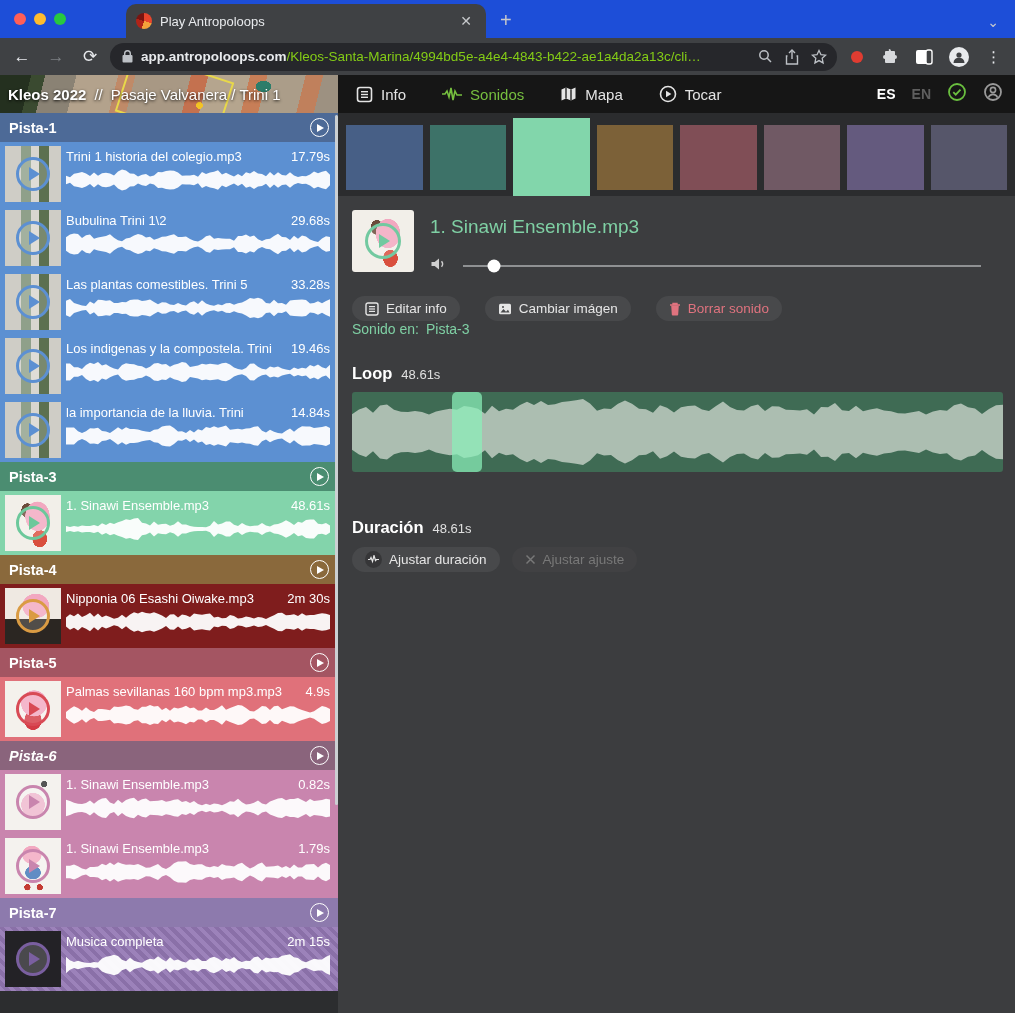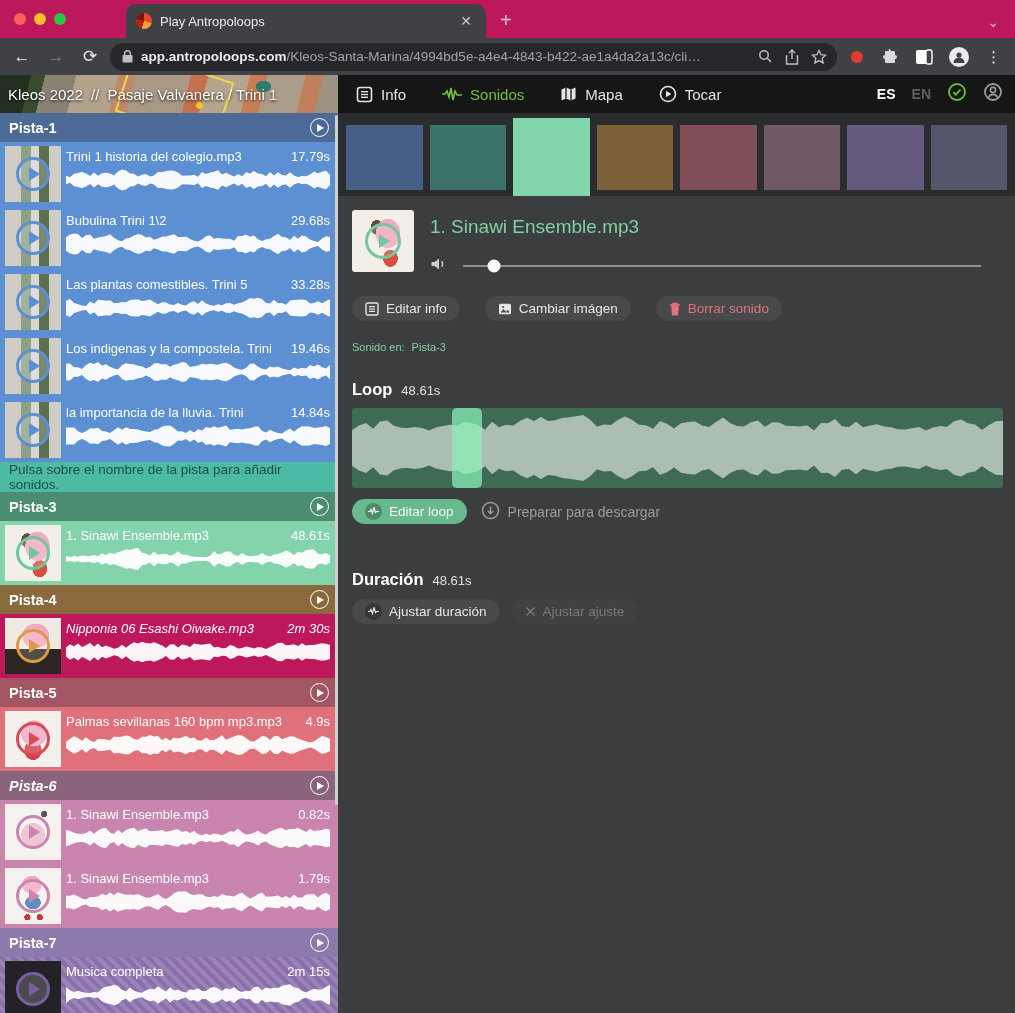--- a/index.html
+++ b/index.html
@@ -1,61 +1,61 @@
 <!DOCTYPE html>
 <html><head>
 <meta charset="utf-8">
 <style>
   * { margin:0; padding:0; box-sizing:border-box; }
   html,body { width:1015px; height:1013px; overflow:hidden; background:#3c3d3f;
     font-family:"Liberation Sans", sans-serif; }
   .stage { position:relative; width:1015px; height:1013px; }
 
   
-  .tabstrip { height:38px; background:#be185d; display:flex; align-items:flex-end; }
+  .tabstrip { height:38px; background:#1d4ed8; display:flex; align-items:flex-end; }
   .lights { display:flex; gap:8px; align-items:center; padding:0 14px 0 14px; height:38px; }
   .light { width:12px; height:12px; border-radius:50%; }
   .light.red{background:#ff5f57}.light.yellow{background:#febc2e}.light.green{background:#28c840}
   .tab { width:360px; height:34px; background:#3f4144; border-radius:10px 10px 0 0;
     display:flex; align-items:center; padding:0 10px; margin-left:46px; color:#e8eaed; font-size:13px; }
   .favicon { width:16px; height:16px; border-radius:50%; margin-right:8px; flex:none;
     background:conic-gradient(#e8452c 0 30%, #f4a13a 30% 55%, #b02318 55% 80%, #7a1410 80%); }
   .tab-title { flex:1; white-space:nowrap; overflow:hidden; }
   .tab-close { color:#c7c9cc; font-size:14px; padding:0 4px; }
   .newtab { color:#c7c9cc; font-size:20px; padding:0 14px 6px 14px; }
   .strip-spacer { flex:1; }
   .strip-chev { color:#c7c9cc; font-size:14px; padding:0 16px 8px 0; }
 
   .toolbar { height:37px; background:#3f4144; display:flex; align-items:center; padding:0 8px; gap:6px; }
   .navbtn { color:#e8eaed; font-size:17px; width:28px; text-align:center; }
   .navbtn.dim { color:#7d8084; }
   .omnibox { flex:1; height:28px; background:#26272b; border-radius:14px; display:flex;
     align-items:center; padding:0 10px; color:#9aa0a6; font-size:13.5px; min-width:0; }
   .omni-host { color:#e8eaed; font-weight:bold; }
-  .omni-path { color:#a3a3a3; white-space:nowrap; overflow:hidden; text-overflow:ellipsis; flex:1; }
+  .omni-path { color:#84cc16; white-space:nowrap; overflow:hidden; text-overflow:ellipsis; flex:1; }
   .omni-ic { flex:none; margin-left:12px; display:flex; align-items:center; }
   .lock-ic { margin-right:8px; margin-left:2px; flex:none; display:flex; }
   .ext-red { width:12px; height:12px; border-radius:50%; background:#e03c31; margin:0 8px; flex:none; }
   .tool-ic { flex:none; display:flex; align-items:center; margin:0 5px; }
   .avatar-ic { width:20px; height:20px; border-radius:50%; background:#e8eaed; display:flex;
     align-items:center; justify-content:center; overflow:hidden; }
   .kebab { color:#e8eaed; font-size:15px; letter-spacing:0; padding:0 6px; }
 
   
   .appheader { height:38px; background:#161616; display:flex; align-items:center; }
   .mapcrumb { width:338px; height:38px; flex:none; position:relative; overflow:hidden;
     background:
       radial-gradient(14px 10px at 78% 30%, #2c7d6a 0 55%, transparent 56%),
       radial-gradient(6px 6px at 59% 80%, #f3c324 0 55%, transparent 60%),
       linear-gradient(104deg, #24301f 0 9%, #3a4a30 9% 13%, #8a8274 13% 22%, #b3a28c 22% 34%, #c08a68 34% 39%, #a89884 39% 55%, #c4714f 55% 60%, #b5a58e 60% 72%, #c77e57 72% 77%, #ab9d89 77% 88%, #c0805c 88% 93%, #9d9181 93%); }
   .mapcrumb::after { content:""; position:absolute; left:36%; top:-10px; width:30%; height:60px;
     border:2px solid #e8d84a; transform:rotate(18deg); }
   .crumbtext { position:absolute; left:8px; top:0; height:38px; display:flex; align-items:center;
     gap:8px; color:#fff; font-size:15px; text-shadow:0 1px 3px rgba(0,0,0,.9); white-space:nowrap; z-index:2; }
-  .crumb-proj { font-weight:normal; }
+  .crumb-proj { font-weight:bold; }
   .appnav { display:flex; align-items:center; gap:36px; margin-left:18px; flex:1; }
   .navitem { display:flex; align-items:center; gap:8px; color:#e4e4e4; font-size:15px; }
   .navitem svg { display:block; }
   .navitem.active { color:#76bf3f; }
   .lang { display:flex; align-items:center; gap:16px; padding-right:12px;justify-content:space-between; }
   .lang-es { color:#fff; font-weight:bold; font-size:14px; }
   .lang-en { color:#5f5f5f; font-weight:bold; font-size:14px; }
 
   
   .content { display:flex; height:900px; position:relative; }
@@ -118,21 +118,21 @@
   .dtitle { color:#7fd0a4; font-size:19px; margin-top:6px; }
   .volrow { display:flex; align-items:center; margin-top:18px; gap:16px; }
   .volline { flex:1; height:2px; background:#8f9193; position:relative; margin-right:22px; }
   .volthumb { position:absolute; top:50%; width:13px; height:13px; border-radius:50%;
     background:#fff; transform:translate(-50%,-50%); }
   .btnrow { display:flex; gap:25px; margin-top:20px; align-items:center; }
   .pill { height:25px; background:#48494b; border-radius:13px; display:flex; align-items:center;
     gap:7px; padding:0 13px; color:#e6e6e6; font-size:13.5px; white-space:nowrap; }
   .pill svg { display:block; }
   .pill.danger { color:#e0737f; }
-  .sonido-en { margin-top:20px; color:#7fd0a4; font-size:11px; display:flex; gap:7px; }
+  .sonido-en { color:#7fd0a4; font-size:14px; display:flex; gap:7px; }
   .minirow { display:flex; gap:8px; margin-top:9px; }
   .pill.mini { height:21px; font-size:12px; padding:0 10px; gap:5px; border-radius:11px; }
   .sechead { display:flex; align-items:baseline; gap:9px; margin-top:27px; }
   .sechead .h { color:#fff; font-weight:bold; font-size:16.5px; }
   .sechead .v { color:#e0e0e0; font-size:13px; }
   .wavebox { margin-top:9px; height:80px; background:#3f6b54; border-radius:3px; position:relative; overflow:hidden; }
   .loophl { position:absolute; top:0; bottom:0; left:100px; width:30px; background:#8af0ba;
     opacity:.72; border-radius:5px; }
   .looprow { display:flex; align-items:center; gap:14px; margin-top:11px; }
   .pill.green { background:#68b98e; color:#f2f7f3; }
@@ -332,41 +332,40 @@
             <div class="thumb th-door" style="--acc: #5c90d2;">
               <span class="ring"></span>
             </div>
             <div class="soundbody"><div class="soundtop">
                 <span class="soundtitle">la importancia de la lluvia. Trini</span>
                 <span class="sounddur">14.84s</span>
               </div><svg width="264" height="26" class="soundwave" viewBox="0 0 264 26">
                 <polygon points="0,4.4 4,4.4 8,4.6 12,8.3 16,9.9 20,8.2 24,5.3 28,5.4 32,4.7 36,7.9 40,8.5 44,10.0 48,7.2 52,4.3 56,6.7 60,4.2 64,5.9 68,6.1 72,6.6 76,7.8 80,8.6 84,8.9 88,6.8 92,6.2 96,3.4 100,2.8 104,2.4 108,5.1 112,8.5 116,8.3 120,9.9 124,6.9 128,9.6 132,6.3 136,7.5 140,4.0 144,5.1 148,3.3 152,4.7 156,3.7 160,2.5 164,6.7 168,6.2 172,5.8 176,6.5 180,5.4 184,5.2 188,3.7 192,3.3 196,7.7 200,9.6 204,6.8 208,8.7 212,10.1 216,10.4 220,7.7 224,5.5 228,8.7 232,5.6 236,3.3 240,3.4 244,3.4 248,5.0 252,4.5 256,3.9 260,3.1 264,5.1 264,20.9 260,22.9 256,22.1 252,21.5 248,21.0 244,22.6 240,22.6 236,22.7 232,20.4 228,17.3 224,20.5 220,18.3 216,15.6 212,15.9 208,17.3 204,19.2 200,16.4 196,18.3 192,22.7 188,22.3 184,20.8 180,20.6 176,19.5 172,20.2 168,19.8 164,19.3 160,23.5 156,22.3 152,21.3 148,22.7 144,20.9 140,22.0 136,18.5 132,19.7 128,16.4 124,19.1 120,16.1 116,17.7 112,17.5 108,20.9 104,23.6 100,23.2 96,22.6 92,19.8 88,19.2 84,17.1 80,17.4 76,18.2 72,19.4 68,19.9 64,20.1 60,21.8 56,19.3 52,21.7 48,18.8 44,16.0 40,17.5 36,18.1 32,21.3 28,20.6 24,20.7 20,17.8 16,16.1 12,17.7 8,21.4 4,21.6 0,21.6" fill="#fff" opacity="0.95"></polygon>
               </svg></div>
           </div>
-          <div class="emptyrow" style="background: rgb(76, 186, 164);">Pulsa sobre el nombre de la pista para añadir sonidos.</div>
           <div class="trackhead" style="background: rgb(75, 141, 113);">
             <span class="trackname">Pista-3</span>
             <span class="playcirc"></span>
           </div>
           <div class="soundrow" style="background: rgb(131, 212, 171);">
             <div class="thumb th-peppa-latte" style="--acc: #6cc89b;">
               <span class="ring"></span>
             </div>
             <div class="soundbody"><div class="soundtop">
                 <span class="soundtitle">1. Sinawi Ensemble.mp3</span>
                 <span class="sounddur">48.61s</span>
               </div><svg width="264" height="26" class="soundwave" viewBox="0 0 264 26">
                 <polygon points="0,10.0 4,11.0 8,10.0 12,10.7 16,9.4 20,10.0 24,10.1 28,8.9 32,10.2 36,7.3 40,9.0 44,6.8 48,8.0 52,6.2 56,4.9 60,3.3 64,3.9 68,2.4 72,1.9 76,6.8 80,7.5 84,9.6 88,5.6 92,8.7 96,8.0 100,7.8 104,9.7 108,8.4 112,5.2 116,8.5 120,8.4 124,10.0 128,10.7 132,11.0 136,11.1 140,11.2 144,9.7 148,5.1 152,8.5 156,7.5 160,5.6 164,5.6 168,8.7 172,10.1 176,6.9 180,9.3 184,10.3 188,9.7 192,9.4 196,7.1 200,9.4 204,10.4 208,8.6 212,7.9 216,6.6 220,4.2 224,6.2 228,9.0 232,5.8 236,6.8 240,3.9 244,3.6 248,3.6 252,7.8 256,8.3 260,7.1 264,9.4 264,16.6 260,18.9 256,17.7 252,18.2 248,22.4 244,22.4 240,22.1 236,19.2 232,20.2 228,17.0 224,19.8 220,21.8 216,19.4 212,18.1 208,17.4 204,15.6 200,16.6 196,18.9 192,16.6 188,16.3 184,15.7 180,16.7 176,19.1 172,15.9 168,17.3 164,20.4 160,20.4 156,18.5 152,17.5 148,20.9 144,16.3 140,14.8 136,14.9 132,15.0 128,15.3 124,16.0 120,17.6 116,17.5 112,20.8 108,17.6 104,16.3 100,18.2 96,18.0 92,17.3 88,20.4 84,16.4 80,18.5 76,19.2 72,24.1 68,23.6 64,22.1 60,22.7 56,21.1 52,19.8 48,18.0 44,19.2 40,17.0 36,18.7 32,15.8 28,17.1 24,15.9 20,16.0 16,16.6 12,15.3 8,16.0 4,15.0 0,16.0" fill="#fff" opacity="0.95"></polygon>
               </svg></div>
           </div>
           <div class="trackhead" style="background: rgb(138, 105, 60);">
             <span class="trackname">Pista-4</span>
             <span class="playcirc"></span>
           </div>
-          <div class="soundrow" style="background: #be185d; font-style: italic;">
+          <div class="soundrow" style="background: #7f1d1d;">
             <div class="thumb th-peppa-gold" style="--acc: #da9b43;">
               <span class="ring"></span>
             </div>
             <div class="soundbody"><div class="soundtop">
                 <span class="soundtitle">Nipponia 06 Esashi Oiwake.mp3</span>
                 <span class="sounddur">2m 30s</span>
               </div><svg width="264" height="26" class="soundwave" viewBox="0 0 264 26">
                 <polygon points="0,8.6 4,5.3 8,7.2 12,4.4 16,8.1 20,6.3 24,3.7 28,7.7 32,4.5 36,8.2 40,6.4 44,8.0 48,9.8 52,8.7 56,5.7 60,8.8 64,5.6 68,3.2 72,4.5 76,2.7 80,3.9 84,4.5 88,3.3 92,4.8 96,6.5 100,9.1 104,5.4 108,5.2 112,8.5 116,5.5 120,6.3 124,7.9 128,4.6 132,5.3 136,5.7 140,4.9 144,4.6 148,8.4 152,7.8 156,9.2 160,9.1 164,6.0 168,6.9 172,9.4 176,9.1 180,7.5 184,8.2 188,9.5 192,8.1 196,8.4 200,10.0 204,8.0 208,6.2 212,4.1 216,3.7 220,6.2 224,6.1 228,5.3 232,7.0 236,4.3 240,6.5 244,5.9 248,6.0 252,4.9 256,4.2 260,4.7 264,6.1 264,19.9 260,21.3 256,21.8 252,21.1 248,20.0 244,20.1 240,19.5 236,21.7 232,19.0 228,20.7 224,19.9 220,19.8 216,22.3 212,21.9 208,19.8 204,18.0 200,16.0 196,17.6 192,17.9 188,16.5 184,17.8 180,18.5 176,16.9 172,16.6 168,19.1 164,20.0 160,16.9 156,16.8 152,18.2 148,17.6 144,21.4 140,21.1 136,20.3 132,20.7 128,21.4 124,18.1 120,19.7 116,20.5 112,17.5 108,20.8 104,20.6 100,16.9 96,19.5 92,21.2 88,22.7 84,21.5 80,22.1 76,23.3 72,21.5 68,22.8 64,20.4 60,17.2 56,20.3 52,17.3 48,16.2 44,18.0 40,19.6 36,17.8 32,21.5 28,18.3 24,22.3 20,19.7 16,17.9 12,21.6 8,18.8 4,20.7 0,17.4" fill="#fff" opacity="0.95"></polygon>
               </svg></div>
           </div>
@@ -503,37 +502,20 @@
         <div class="sechead">
           <span class="h">Loop</span>
           <span class="v">48.61s</span>
         </div>
         <div class="wavebox">
           <svg id="loopwave" width="651" height="80" viewBox="0 0 651 80">
               <polygon points="0,22.2 7,17.5 14,14.9 21,20.8 28,13.6 35,12.5 42,17.8 49,19.7 56,20.0 63,18.9 70,20.0 77,22.4 84,19.6 91,18.0 98,16.7 105,17.8 112,14.1 119,14.9 126,16.8 133,21.7 140,13.8 147,19.2 154,16.7 161,17.7 168,13.0 175,9.7 182,12.9 189,9.0 196,13.0 203,12.2 210,10.1 217,9.3 224,8.3 231,7.1 238,11.5 245,18.7 252,16.5 259,17.1 266,11.8 273,8.5 280,11.7 287,16.8 294,17.3 301,20.7 308,13.3 315,15.7 322,20.6 329,15.2 336,14.0 343,13.5 350,17.4 357,19.1 364,14.0 371,9.6 378,15.0 385,18.1 392,18.5 399,14.2 406,12.6 413,19.1 420,14.3 427,14.4 434,17.7 441,17.9 448,18.6 455,17.3 462,22.5 469,14.9 476,15.2 483,10.9 490,18.3 497,18.9 504,13.8 511,19.3 518,17.4 525,16.2 532,18.4 539,19.3 546,21.3 553,21.4 560,20.3 567,19.1 574,22.4 581,19.4 588,17.9 595,18.7 602,13.3 609,11.4 616,15.2 623,16.6 630,21.9 637,16.9 644,13.2 651,12.8 651,67.2 644,66.8 637,63.1 630,58.1 623,63.4 616,64.8 609,68.6 602,66.7 595,61.3 588,62.1 581,60.6 574,57.6 567,60.9 560,59.7 553,58.6 546,58.7 539,60.7 532,61.6 525,63.8 518,62.6 511,60.7 504,66.2 497,61.1 490,61.7 483,69.1 476,64.8 469,65.1 462,57.5 455,62.7 448,61.4 441,62.1 434,62.3 427,65.6 420,65.7 413,60.9 406,67.4 399,65.8 392,61.5 385,61.9 378,65.0 371,70.4 364,66.0 357,60.9 350,62.6 343,66.5 336,66.0 329,64.8 322,59.4 315,64.3 308,66.7 301,59.3 294,62.7 287,63.2 280,68.3 273,71.5 266,68.2 259,62.9 252,63.5 245,61.3 238,68.5 231,72.9 224,71.7 217,70.7 210,69.9 203,67.8 196,67.0 189,71.0 182,67.1 175,70.3 168,67.0 161,62.3 154,63.3 147,60.8 140,66.2 133,58.3 126,63.2 119,65.1 112,65.9 105,62.2 98,63.3 91,62.0 84,60.4 77,57.6 70,60.0 63,61.1 56,60.0 49,60.3 42,62.2 35,67.5 28,66.4 21,59.2 14,65.1 7,62.5 0,57.8" fill="#b5c6ba" opacity="0.92"></polygon>
             </svg>
           <div class="loophl"></div>
         </div>
-        <div class="looprow">
-          <span class="pill green">
-            <span class="iconring">
-                <svg width="11" height="9" viewBox="0 0 11 9">
-                  <path d="M0 4.5h2l1-2 1.5 4 1.5-6 1.5 5 1-1h2.5" fill="none" stroke="#eef7f0" stroke-width="1.2"></path>
-                </svg>
-              </span>
-            <span>Editar loop</span>
-          </span>
-          <span class="dl-link">
-            <span><svg width="19" height="19" viewBox="0 0 19 19">
-                  <circle cx="9.5" cy="9.5" r="8" fill="none" stroke="#9b9b9b" stroke-width="1.5"></circle>
-                  <path d="M9.5 5.5v7M6.8 10l2.7 2.7 2.7-2.7" fill="none" stroke="#9b9b9b" stroke-width="1.5"></path>
-                </svg></span>
-            <span>Preparar para descargar</span>
-          </span>
-        </div>
 
         <div class="sechead" style="margin-top:46px;">
           <span class="h">Duración</span>
           <span class="v">48.61s</span>
         </div>
         <div class="durrow">
           <span class="pill">
             <span class="iconring">
                 <svg width="11" height="9" viewBox="0 0 11 9">
                   <path d="M0 4.5h2l1-2 1.5 4 1.5-6 1.5 5 1-1h2.5" fill="none" stroke="#e6e6e6" stroke-width="1.2"></path>

